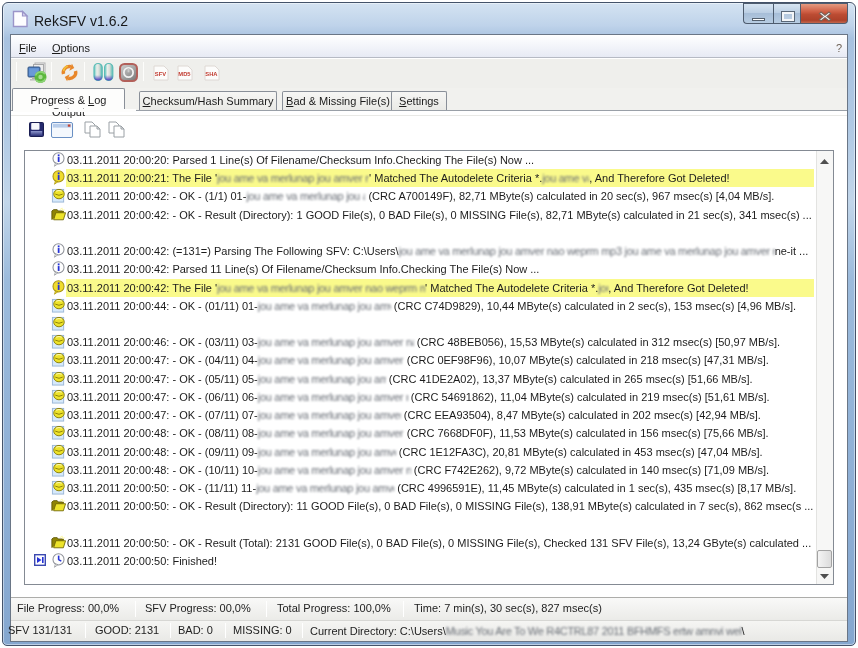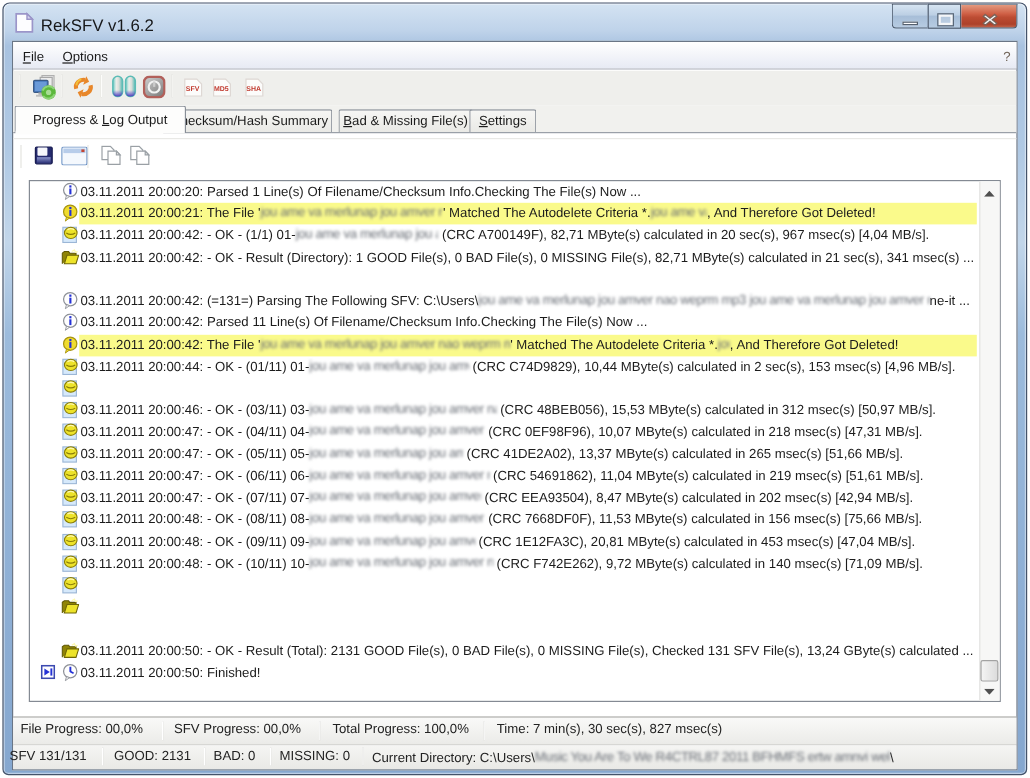--- a/index.html
+++ b/index.html
@@ -17,21 +17,21 @@
 #bclose{left:801px;width:47px;border-radius:0 0 4px 0;border-left:none;background:linear-gradient(180deg,#e39a80 0%,#cf5f45 40%,#bc4c33 55%,#ad412a 85%,#c3674e 100%)}
 
 #menubar{left:11px;top:35px;width:836px;height:23px;background:linear-gradient(180deg,#ffffff,#e7eaf4);border-bottom:1px solid #b6bac4}
 .menu{top:42px;font-size:11px;color:#1a1a1a}
 
 #toolbar{left:11px;top:59px;width:836px;height:29px;background:#efefec}
 .tsep{top:62px;width:1px;height:19px;background:#c2c2bd;border-right:1px solid #fdfdfb}
 
 #tabrow{left:11px;top:88px;width:836px;height:23px;background:#f1f1ee}
 .tab{top:91px;height:20px;background:linear-gradient(180deg,#f6f6f4,#e9e9e5);border:1px solid #898f98;border-bottom:none;border-radius:2px 2px 0 0;font-size:11px;color:#1b1b1b;text-align:center;padding-top:3px}
-#tab1{left:12px;top:88px;height:23px;width:143px;background:#fdfdfc;z-index:3;padding-top:5px}
+#tab1{left:12px;top:88px;height:23px;width:113px;background:#fdfdfc;z-index:3;padding-top:5px}
 #pagetop{left:11px;top:110px;width:836px;height:1px;background:#9aa0a8}
 
 #tb2line{left:11px;top:115px;width:836px;height:1px;background:#e9e9e6}
 
 #logbox{left:24px;top:150px;width:810px;height:435px;background:#fff;border:1px solid #848a93}
 
 #sbar{left:816px;top:151px;width:17px;height:433px;background:#f7f7f6;border-left:1px solid #e3e3e1}
 #sthumb{left:817px;top:550px;width:15px;height:18px;background:linear-gradient(90deg,#f4f4f4,#dcdcdc);border:1px solid #a2a2a2;border-radius:2px}
 .sarr{left:820px;width:9px;height:5px}
 
@@ -309,25 +309,27 @@
         <path d="M4 6.5 q4 2.5 8 0" stroke="#8a7d08" stroke-width="1" fill="none"></path>
         <path d="M5 3.5 q3-1.6 6 0" stroke="#fdf9b0" stroke-width="1.2" fill="none"></path>
       </svg>
 <div class="a row" style="top:461px">03.11.2011 20:00:48: - OK - (10/11) 10-<span class="blur" style="width:153px">jou ame va merlunap jou amver nao weprm mp3 jou ame va merlunap jou amver nao weprm mp3 jou ame</span> (CRC F742E262), 9,72 MByte(s) calculated in 140 msec(s) [71,09 MB/s].</div>
 <svg class="a ric" style="left:51px;top:480px" width="15" height="16" viewBox="0 0 15 16">
         <rect x="1" y="1.5" width="12" height="13.5" fill="#d6e9fb" stroke="#9bb6d6" stroke-width="1"></rect>
         <ellipse cx="8" cy="6.5" rx="5.6" ry="5" fill="#ede32a" stroke="#8a7d08" stroke-width="1"></ellipse>
         <path d="M4 6.5 q4 2.5 8 0" stroke="#8a7d08" stroke-width="1" fill="none"></path>
         <path d="M5 3.5 q3-1.6 6 0" stroke="#fdf9b0" stroke-width="1.2" fill="none"></path>
       </svg>
+<div class="a row" style="top:479px">03.11.2011 20:00:50: - OK - (11/11) 11-<span class="blur" style="width:138px">jou ame va merlunap jou amver nao weprm mp3 jou ame va merlunap jou amver nao weprm mp3 jou ame</span> (CRC 4996591E), 11,45 MByte(s) calculated in 1 sec(s), 435 msec(s) [8,17 MB/s].</div>
 <svg class="a ric" style="left:51px;top:498px" width="17" height="16" viewBox="0 0 17 16">
         <path d="M1 14 L1 4 L3 2.5 L7 2.5 L8 4 L14 4 L14 6" fill="#8f8406" stroke="#5f5704" stroke-width="1"></path>
         <path d="M3 14 L5.5 6 L16.5 6 L14 14 Z" fill="#ede32a" stroke="#6f6605" stroke-width="1"></path>
         <path d="M10 2.5 l2.5-1.5 1 2.2 2-0.6" stroke="#fdf9b0" stroke-width="1.2" fill="none"></path>
       </svg>
+<div class="a row" style="top:497px">03.11.2011 20:00:50: - OK - Result (Directory): 11 GOOD File(s), 0 BAD File(s), 0 MISSING File(s), 138,91 MByte(s) calculated in 7 sec(s), 862 msec(s ...</div>
 <svg class="a ric" style="left:51px;top:535px" width="17" height="16" viewBox="0 0 17 16">
         <path d="M1 14 L1 4 L3 2.5 L7 2.5 L8 4 L14 4 L14 6" fill="#8f8406" stroke="#5f5704" stroke-width="1"></path>
         <path d="M3 14 L5.5 6 L16.5 6 L14 14 Z" fill="#ede32a" stroke="#6f6605" stroke-width="1"></path>
         <path d="M10 2.5 l2.5-1.5 1 2.2 2-0.6" stroke="#fdf9b0" stroke-width="1.2" fill="none"></path>
       </svg>
 <div class="a row" style="top:534px">03.11.2011 20:00:50: - OK - Result (Total): 2131 GOOD File(s), 0 BAD File(s), 0 MISSING File(s), Checked 131 SFV File(s), 13,24 GByte(s) calculated ...</div>
 <svg class="a" style="left:34px;top:554px" width="12" height="12" viewBox="0 0 12 12">
         <rect x="0.7" y="0.7" width="10.6" height="10.6" fill="#fdfdff" stroke="#3b49b0" stroke-width="1.4"></rect>
         <path d="M3 3 L7.5 6 L3 9 Z" fill="#2431d6"></path>
         <rect x="8" y="3" width="1.6" height="6" fill="#2431d6"></rect>

